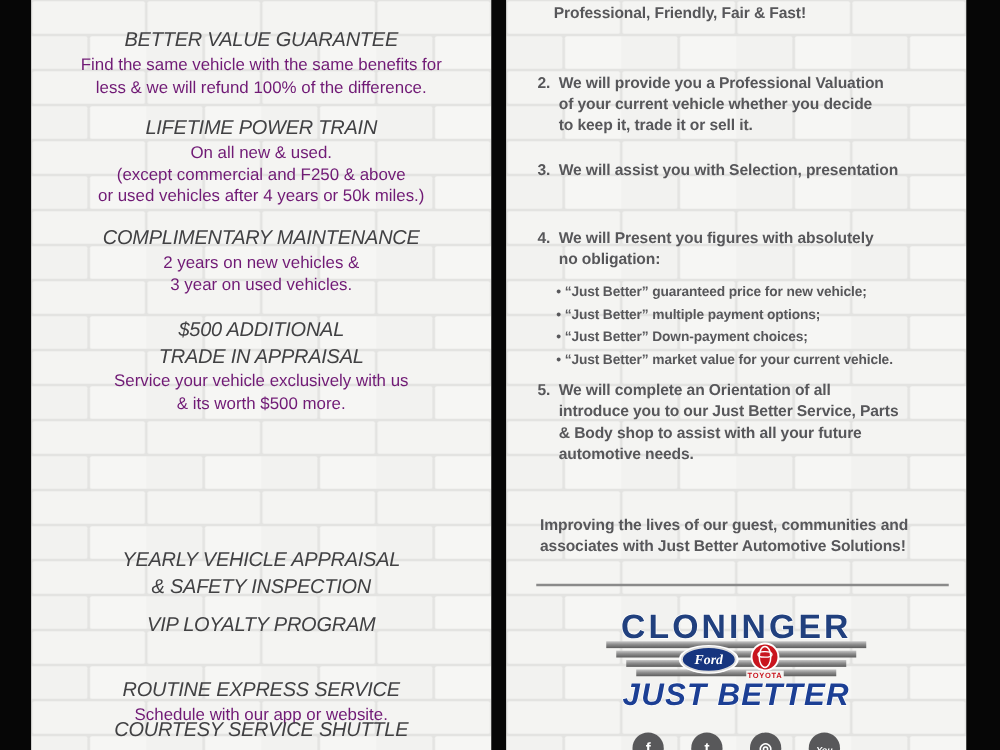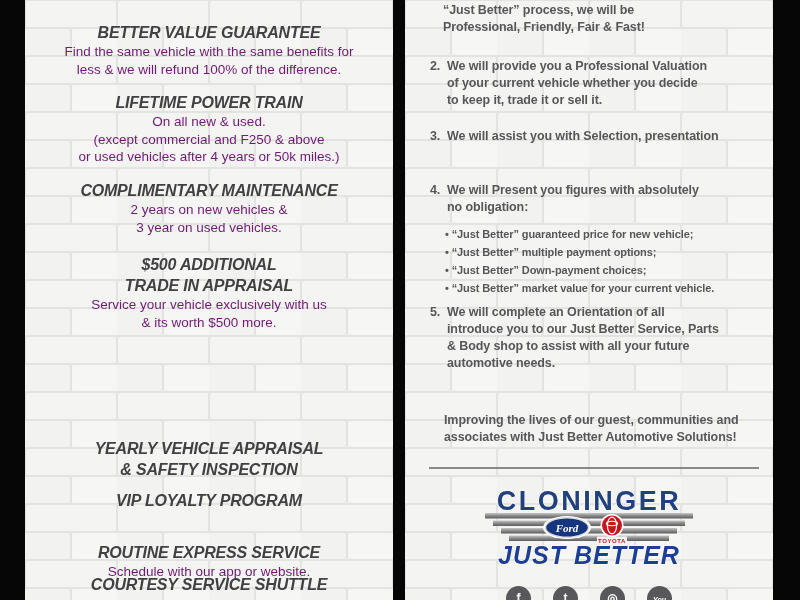--- a/index.html
+++ b/index.html
@@ -6,30 +6,30 @@
   .stage{position:relative;width:800px;height:600px;background:#060606;overflow:hidden;
          font-family:"Liberation Sans",sans-serif;}
   .panel{position:absolute;top:0;height:600px;width:368px;background:#f2f2f0;overflow:hidden;}
   .panel-left{left:25px;}
   .panel-right{left:405px;}
   .bgsvg{position:absolute;left:0;top:0;width:100%;height:100%;}
   .content{position:absolute;left:0;top:0;width:100%;height:100%;}
 
   
   .lsec{position:absolute;left:0;width:100%;text-align:center;}
-  .lh{font-weight:bold;font-style:italic;font-size:16px;line-height:21px;color:#414143;letter-spacing:-0.2px;}
+  .lh{font-weight:normal;font-style:italic;font-size:16px;line-height:21px;color:#414143;letter-spacing:-0.2px;}
   .lb{font-size:13.5px;line-height:17.5px;color:#701a75;}
 
   
   .ritem{position:absolute;left:25px;width:334px;color:#57575a;font-weight:bold;
          font-size:12.5px;line-height:17px;letter-spacing:-0.1px;}
   .rnum{position:absolute;left:0;top:0;}
   .rline{margin-left:17px;}
   .rintro .rline{margin-left:13px;}
-  .rclose .rline{margin-left:14px;}
+  .rclose .rline{margin-left:2px;}
   .rbullets{margin-left:15px;margin-top:9px;font-size:11px;line-height:18px;letter-spacing:-0.1px;}
   .divider{position:absolute;top:467px;left:24px;width:330px;height:2px;background:#8a8a8a;}
   .logo-svg{position:absolute;top:486px;left:0;width:368px;height:84px;}
 
   .social{position:absolute;top:586px;width:25px;height:25px;border-radius:50%;
           background:#58585a;color:#fff;text-align:center;font-weight:bold;
           font-size:12px;line-height:25px;}
   .social .yt{font-size:7px;font-style:italic;}
 </style>
 </head>
@@ -107,21 +107,20 @@
     </div>
   </div>
 
   <div class="panel panel-right">
     <svg class="bgsvg">
         <rect width="368" height="600" fill="url(#brick)"></rect>
       </svg>
     <div class="content">
 
       <div class="ritem rintro" style="top:2px">
-        <div class="rline">“Just Better” process, we will be</div>
         <div class="rline">Professional, Friendly, Fair &amp; Fast!</div>
       </div>
 
       <div class="ritem" style="top:58px">
         <span class="rnum">2.</span>
         <div class="rline">We will provide you a Professional Valuation</div>
         <div class="rline">of your current vehicle whether you decide</div>
         <div class="rline">to keep it, trade it or sell it.</div>
       </div>
 

